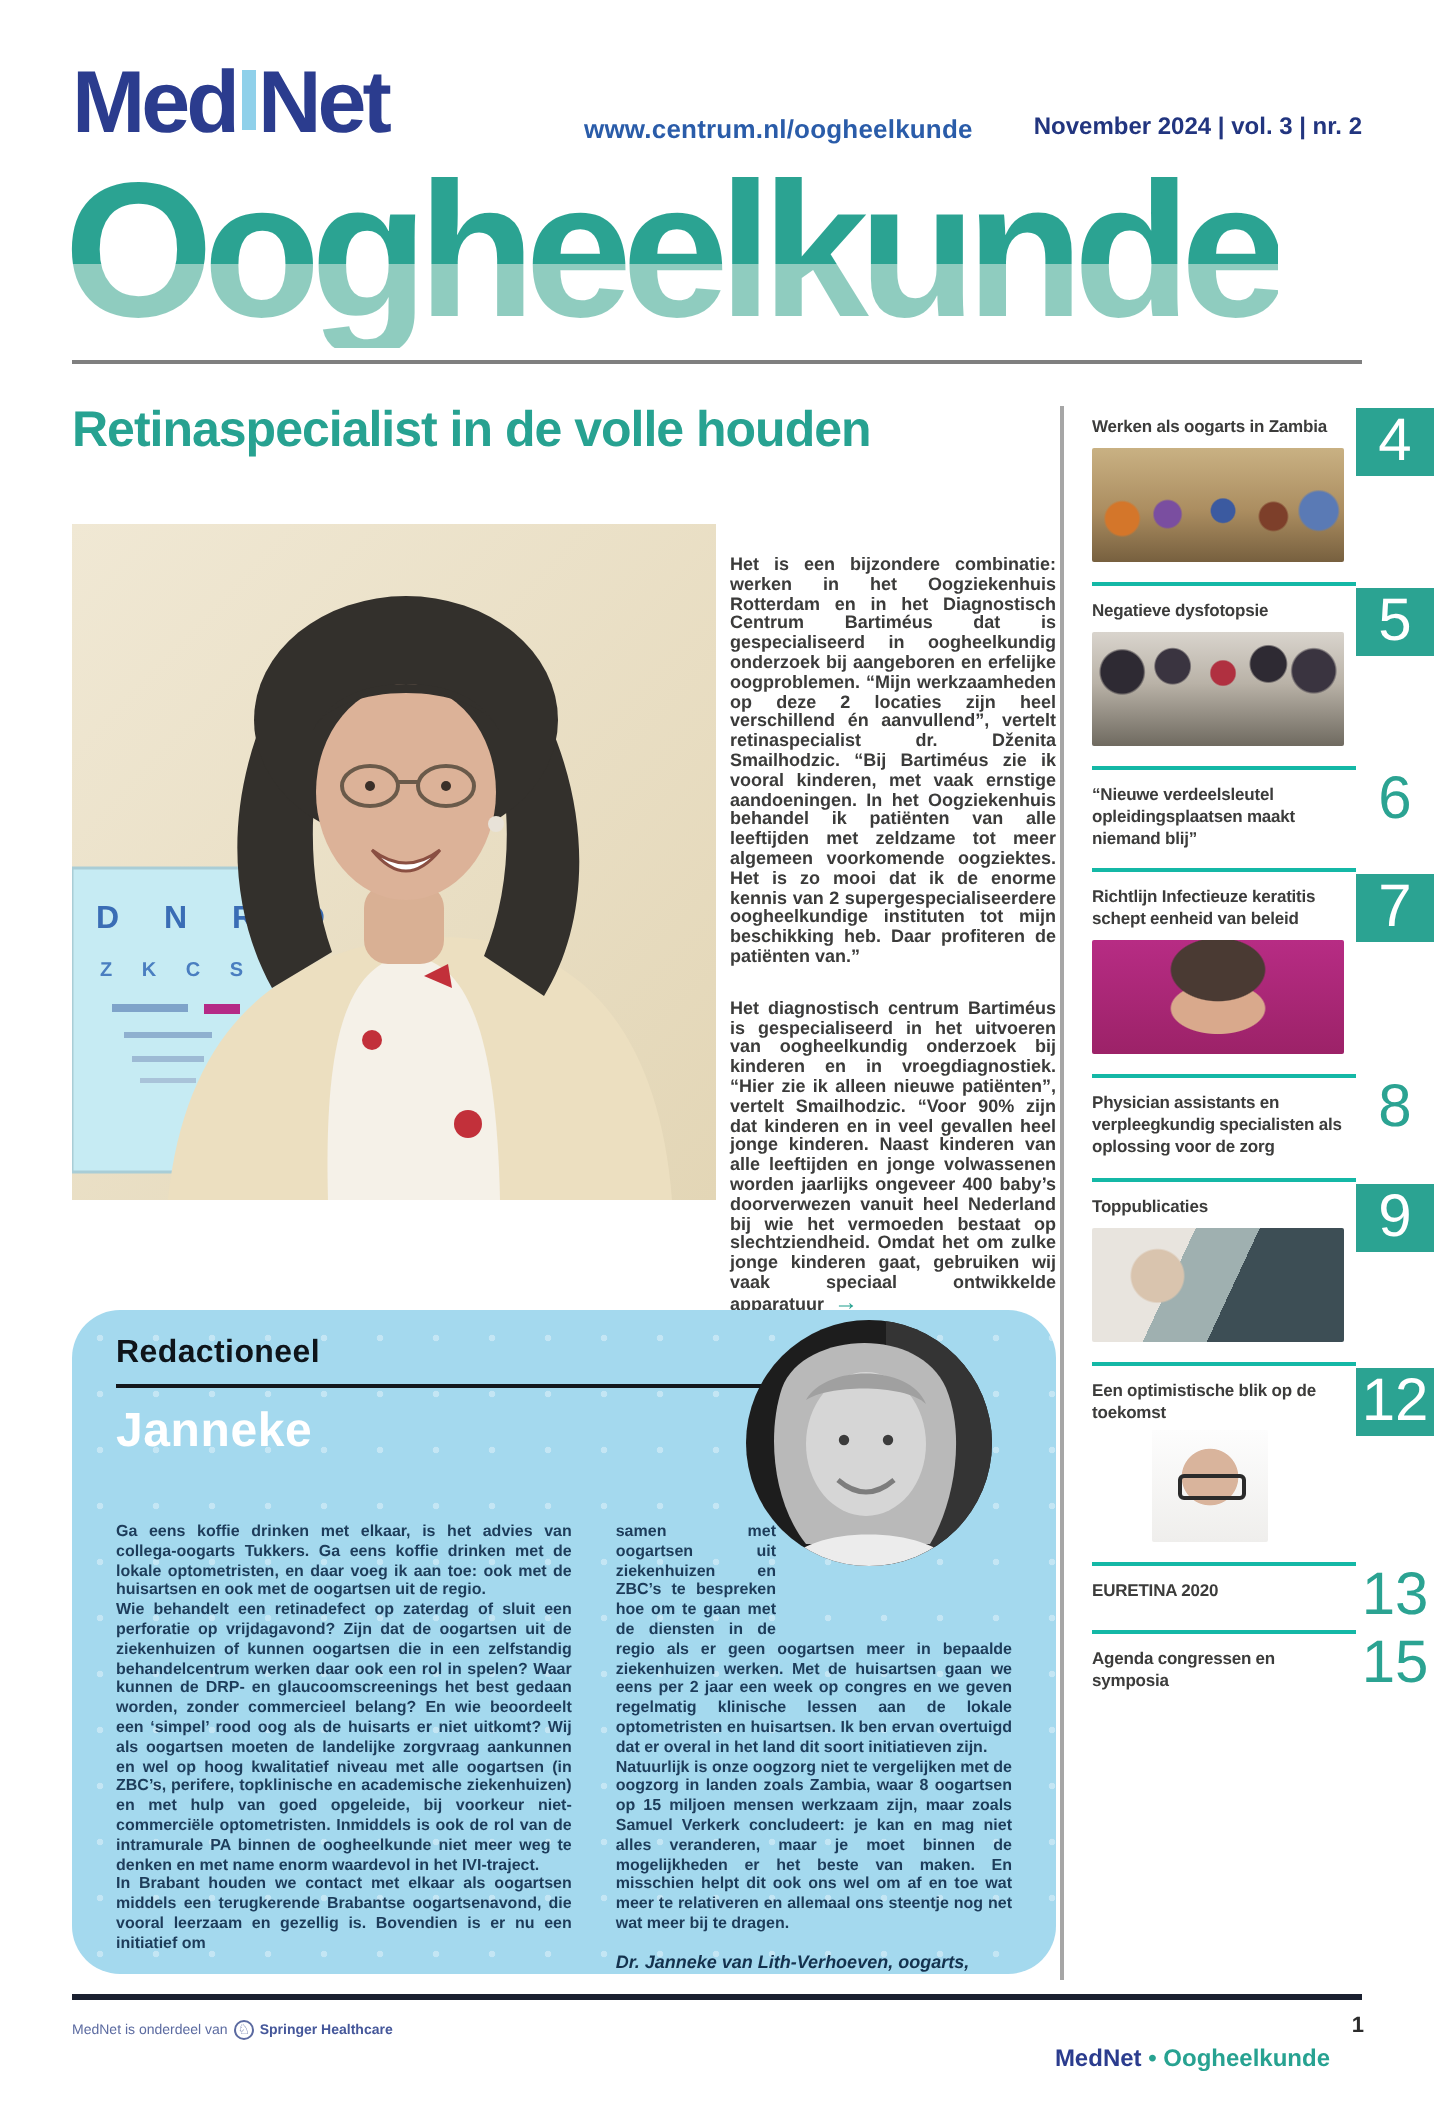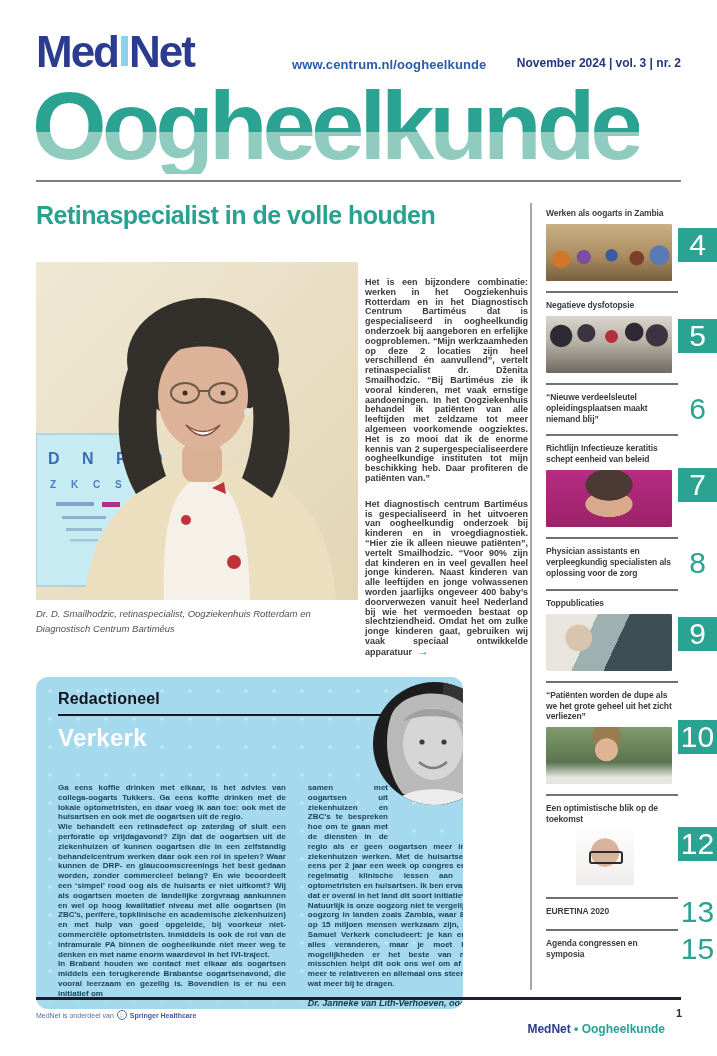--- a/index.html
+++ b/index.html
@@ -34,43 +34,43 @@
   .photo-caption { position:absolute; left:36px; top:606px; width:322px;
           font-size:9.5px; font-style:italic; color:#55514b; line-height:1.6; }
   .article-col { position:absolute; left:365px; top:262px; width:163px;
           font-size:9px; font-weight:bold; line-height:9.8px; text-align:justify;
           color:#3b3b3a; }
   .article-col p { margin:16px 0 9px 0; }
   .cont-arrow { color:#27a291; font-size:12px; font-weight:bold; }
   .v-divider { position:absolute; left:530px; top:203px; width:2px; height:787px;
           background:#a6a6a6; }
   
-  .panel { position:absolute; left:36px; top:677px; width:427px; height:332px;
-          background:#a4d9ee; border-radius:12px; overflow:hidden;
+  .panel { position:absolute; left:36px; top:655px; width:492px; height:332px;
+          background:#a4d9ee; border-radius:24px; overflow:hidden;
           background-image: radial-gradient(rgba(255,255,255,0.35) 1.5px, transparent 1.8px);
           background-size: 28px 28px; }
   .red-label { position:absolute; left:22px; top:13px; font-size:16px; font-weight:bold;
           color:#0e141a; letter-spacing:0.2px; }
   .red-rule { position:absolute; left:22px; top:37px; width:336px; height:2px; background:#14181c; }
   .panel-title { position:absolute; left:22px; top:47px; font-size:24px; font-weight:bold;
           color:#ffffff; letter-spacing:0.3px; }
   .circle-photo { position:absolute; left:337px; top:5px; width:123px; height:123px; }
   .panel-cols { position:absolute; left:22px; top:106px; width:448px; display:flex; gap:22px; }
   .panel-col { font-size:8px; font-weight:bold; line-height:9.8px; text-align:justify;
           color:#1d3c5a; }
   .panel-col.left  { width:230px; }
   .panel-col.right { width:200px; }
   .wrap-spacer { float:right; width:118px; height:52px; }
   .signature { margin-top:10px; font-size:9px; font-weight:bold; font-style:italic;
           color:#14324e; text-align:left; }
   
   .sidebar { position:absolute; left:546px; top:201px; width:171px; }
-  .sb-item { display:flex; align-items:center; }
+  .sb-item { display:flex; align-items:flex-start; }
   .sb-left { width:132px; padding:7px 6px 10px 0; }
-  .sb-item:not(:first-child) .sb-left { border-top:2px solid #737373; }
+  .sb-item:not(:first-child) .sb-left { border-top:2px solid #14b8a6; }
   .sb-title { font-size:8.5px; font-weight:bold; color:#3c3c3b; line-height:1.28;
           letter-spacing:-0.1px; }
   .sb-thumb { width:126px; height:57px; margin-top:5px; border-radius:1px; }
   .sb-num { flex:1; display:flex; align-items:center; justify-content:center;
           font-size:30px; color:#2ba392; }
   .sb-item.has-block .sb-num { background:#2ba392; color:#ffffff; margin:3px 0 4px; }
   
   .ph-zambia { background:
       radial-gradient(circle at 12% 62%, #d4762a 0 7%, transparent 8%),
       radial-gradient(circle at 30% 58%, #7a4ea0 0 7%, transparent 8%),
@@ -159,33 +159,32 @@
       <ellipse cx="149" cy="131" rx="14" ry="10" fill="none" stroke="#6a5a4a" stroke-width="2"></ellipse>
       <ellipse cx="187" cy="131" rx="14" ry="10" fill="none" stroke="#6a5a4a" stroke-width="2"></ellipse>
       <line x1="163" y1="129" x2="173" y2="129" stroke="#6a5a4a" stroke-width="2"></line>
       <circle cx="149" cy="131" r="2.5" fill="#3a2f28"></circle>
       <circle cx="187" cy="131" r="2.5" fill="#3a2f28"></circle>
       <path d="M150,163 Q167,176 184,163 Q167,184 150,163 Z" fill="#ffffff" stroke="#8a4f42" stroke-width="1.5"></path>
       <circle cx="212" cy="150" r="4" fill="#e8e2d8"></circle>
     </g>
   </svg>
 
-  <div class="photo-caption">Dr. D. Smailhodzic, retinaspecialist, Oogziekenhuis Rotterdam en Diagnostisch Centrum Bartiméus</div>
 
   <div class="article-col">
     <p>Het is een bijzondere combinatie: werken in het Oogziekenhuis Rotterdam en in het Diagnostisch Centrum Bartiméus dat is gespecialiseerd in oogheelkundig onderzoek bij aangeboren en erfelijke oogproblemen. “Mijn werkzaamheden op deze 2 locaties zijn heel verschillend én aanvullend”, vertelt retinaspecialist dr. Dženita Smailhodzic. “Bij Bartiméus zie ik vooral kinderen, met vaak ernstige aandoeningen. In het Oogziekenhuis behandel ik patiënten van alle leeftijden met zeldzame tot meer algemeen voorkomende oogziektes. Het is zo mooi dat ik de enorme kennis van 2 supergespecialiseerdere oogheelkundige instituten tot mijn beschikking heb. Daar profiteren de patiënten van.”</p>
     <p><span>Het diagnostisch centrum Bartiméus is gespecialiseerd in het uitvoeren van oogheelkundig onderzoek bij kinderen en in vroegdiagnostiek. “Hier zie ik alleen nieuwe patiënten”, vertelt Smailhodzic. “Voor 90% zijn dat kinderen en in veel gevallen heel jonge kinderen. Naast kinderen van alle leeftijden en jonge volwassenen worden jaarlijks ongeveer 400 baby’s doorverwezen vanuit heel Nederland bij wie het vermoeden bestaat op slechtziendheid. Omdat het om zulke jonge kinderen gaat, gebruiken wij vaak speciaal ontwikkelde apparatuur</span>&nbsp;&nbsp;<span class="cont-arrow">→</span></p>
   </div>
 
   <div class="v-divider"></div>
 
   <div class="panel">
     <div class="red-label">Redactioneel</div>
     <div class="red-rule"></div>
-    <div class="panel-title">Verkerk</div>
+    <div class="panel-title">Janneke</div>
     <svg class="circle-photo" viewBox="0 0 123 123" xmlns="http://www.w3.org/2000/svg">
       <defs>
           <clipPath id="circ">
             <circle cx="61.5" cy="61.5" r="61.5"></circle>
           </clipPath>
         </defs>
       <g clip-path="url(#circ)">
         <rect width="123" height="123" fill="#1d1d1d"></rect>
         <rect x="70" width="60" height="123" fill="#343434"></rect>
         <path d="M18,34 C28,6 86,2 100,34 C110,58 104,92 92,112 L30,112 C14,92 10,58 18,34 Z" fill="#b9b9b9"></path>
@@ -254,27 +253,20 @@
     </div>
 
     <div class="sb-item has-block">
       <div class="sb-left">
         <div class="sb-title">Toppublicaties</div>
         <div class="sb-thumb ph-eyeexam"></div>
       </div>
       <div class="sb-num">9</div>
     </div>
 
-    <div class="sb-item has-block">
-      <div class="sb-left">
-        <div class="sb-title">“Patiënten worden de dupe als we het grote geheel uit het zicht verliezen”</div>
-        <div class="sb-thumb ph-outdoor"></div>
-      </div>
-      <div class="sb-num">10</div>
-    </div>
 
     <div class="sb-item has-block">
       <div class="sb-left">
         <div class="sb-title">Een optimistische blik op de toekomst</div>
         <div class="sb-thumb ph-bald"></div>
       </div>
       <div class="sb-num">12</div>
     </div>
 
     <div class="sb-item">

